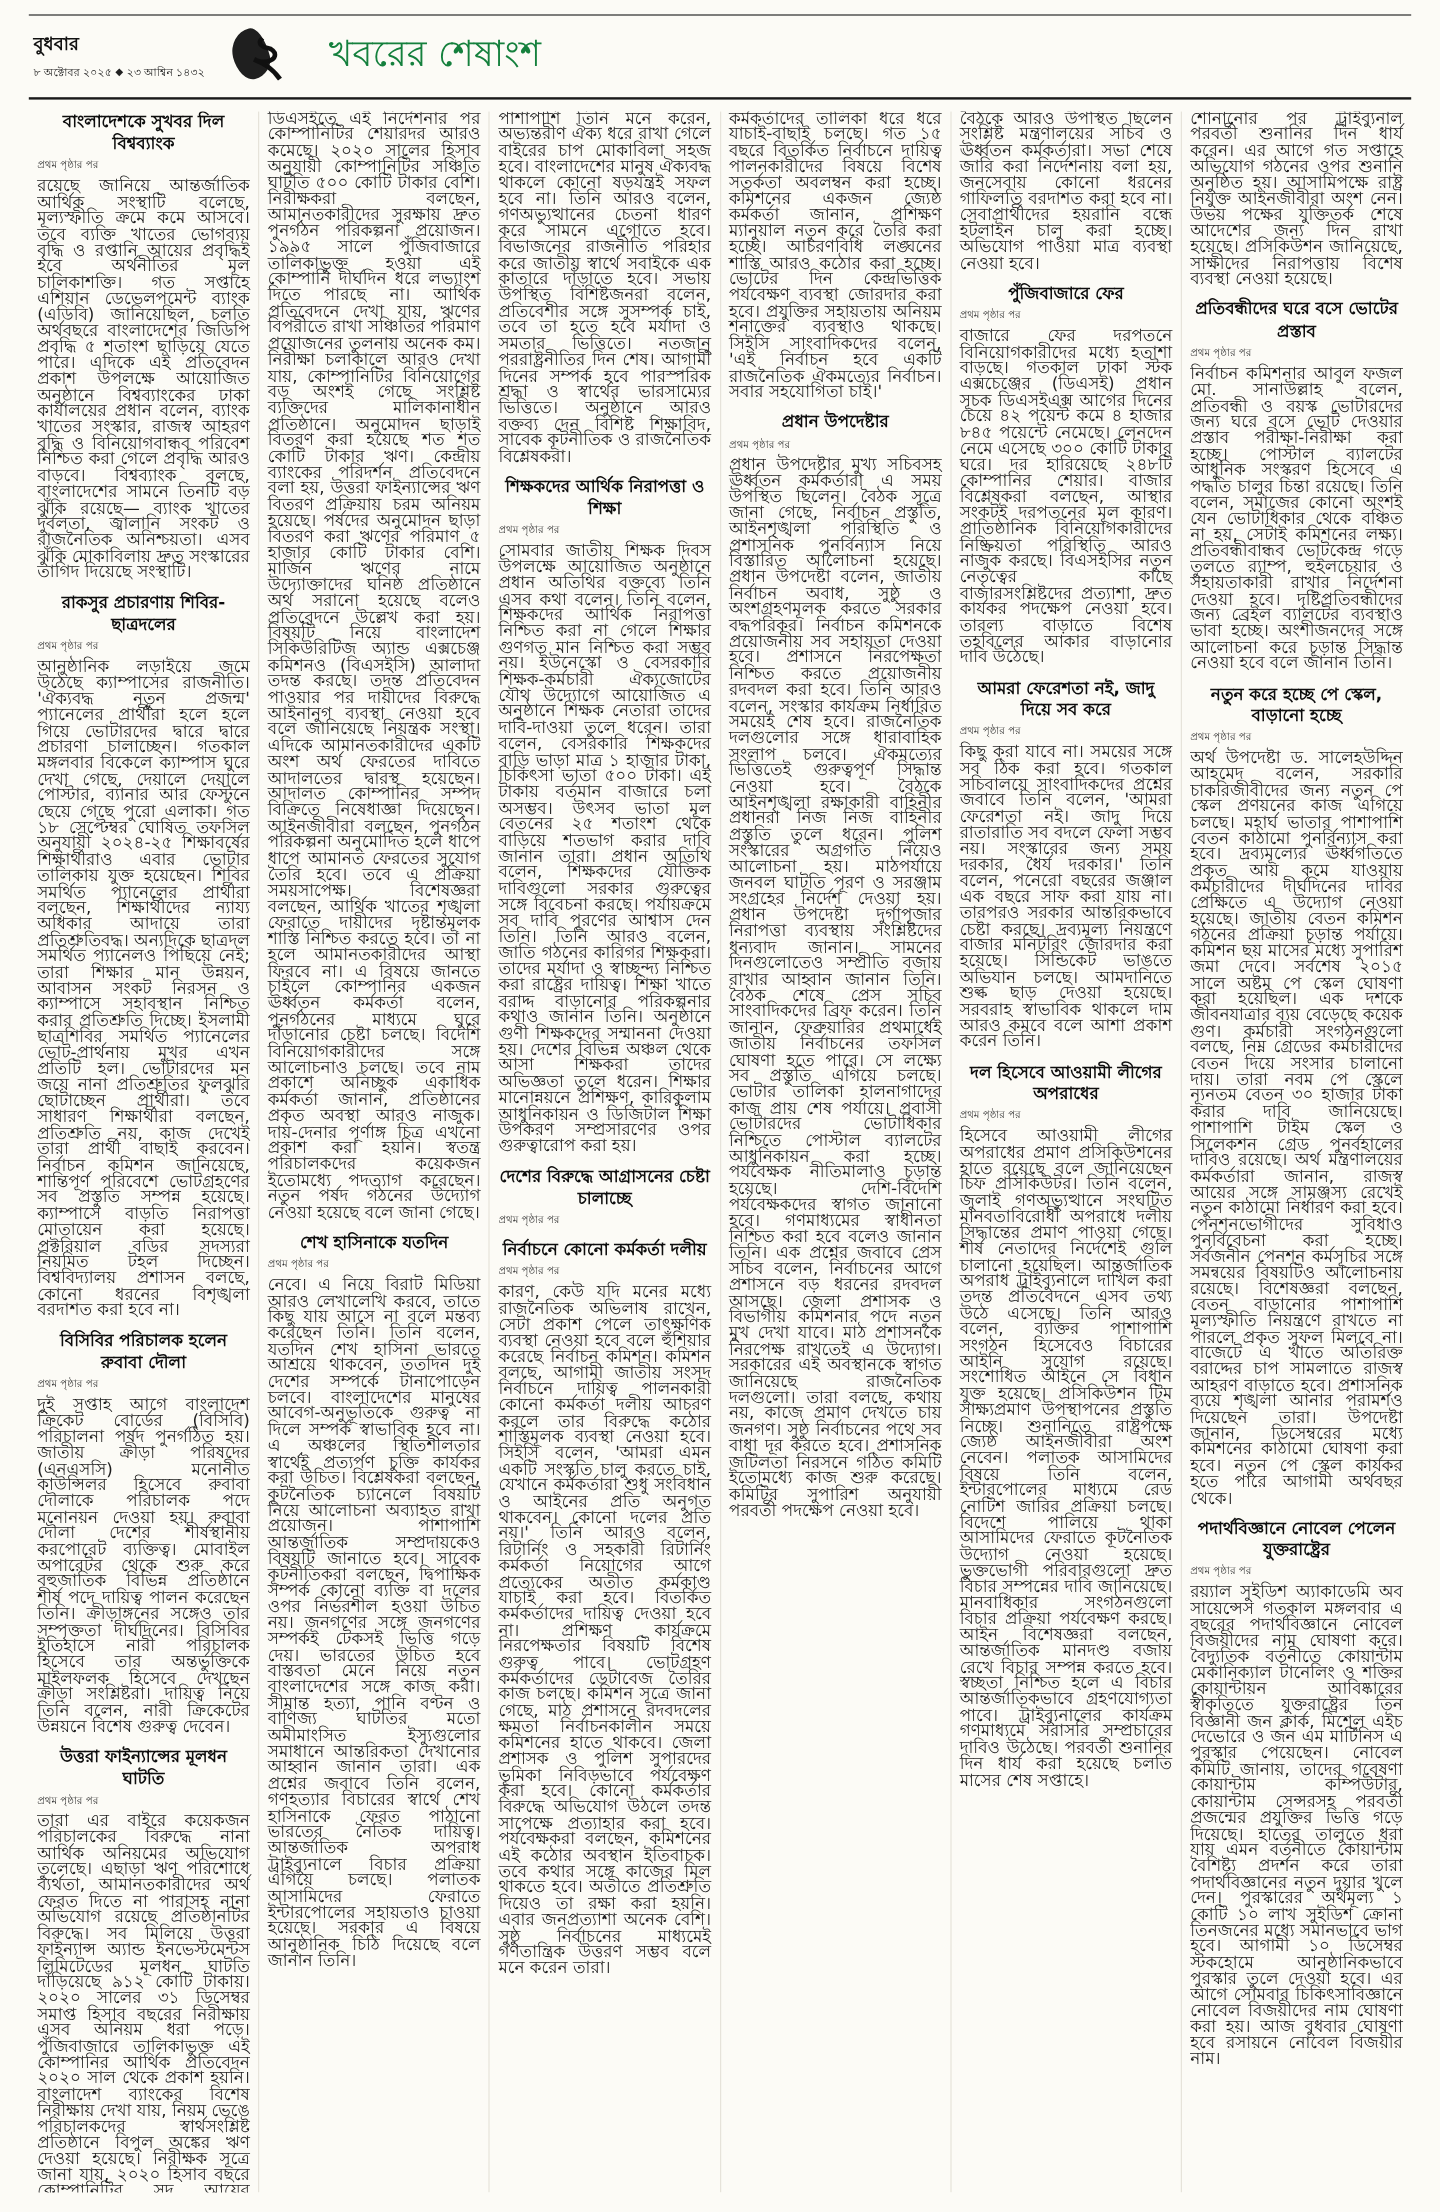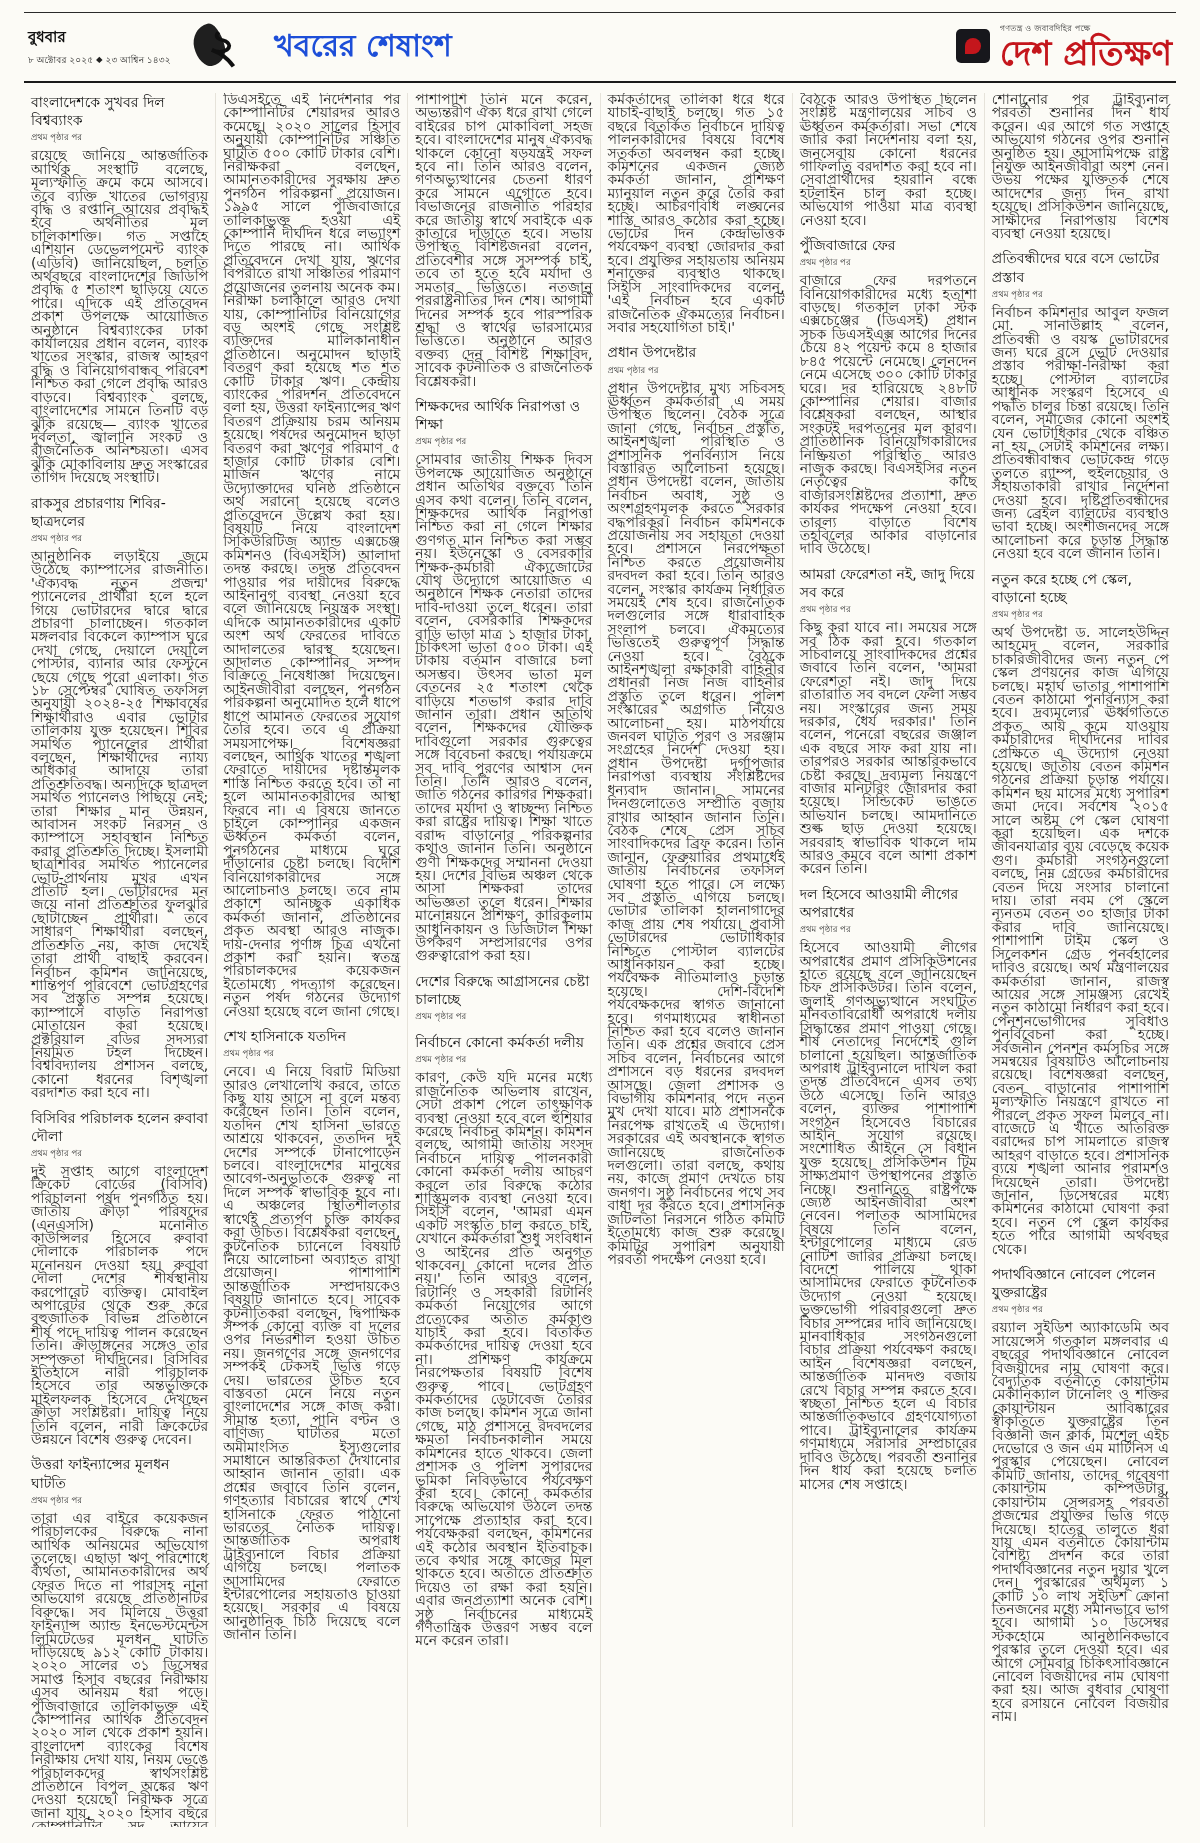--- a/index.html
+++ b/index.html
@@ -29,42 +29,42 @@
     position:absolute; left:0; top:4px; width:30px; height:42px;
     background:#1f1f1f;
     border-radius:62% 38% 55% 45% / 48% 62% 38% 52%;
     transform:rotate(-14deg);
   }
   .page-num {
     position:relative; z-index:2;
     font-size:46px; font-weight:bold; line-height:1; color:#101010;
     margin-left:14px;
   }
-  .section-title { font-size:30px; font-weight:bold; color:#1d4ed8; line-height:1; white-space:nowrap; }
+  .section-title { font-size:30px; font-weight:normal; color:#15803d; line-height:1; white-space:nowrap; }
   .mh-right { margin-left:auto; display:flex; align-items:center; gap:10px; }
   .logo-mark {
     width:34px; height:34px; background:#17171c; border-radius:5px;
     position:relative; flex:0 0 auto;
   }
   .logo-mark::after {
     content:""; position:absolute; left:9px; top:9px; width:16px; height:16px;
     background:#c4161c; border-radius:50% 50% 50% 0;
   }
   .logo-text { display:flex; flex-direction:column; align-items:flex-start; }
   .tagline { font-size:8px; color:#333; margin-bottom:1px; letter-spacing:.3px; }
   .paper-name { color:#c4161c; font-size:34px; font-weight:bold; line-height:1.02; white-space:nowrap; }
 
   
   .columns { display:flex; flex:1 1 auto; padding-top:10px; overflow:hidden; }
   .col { flex:1 1 0; padding:0 7px; overflow:hidden; }
   .col + .col { border-left:1px solid #e6e3da; }
 
   .article { margin-bottom:7px; }
   .headline {
-    font-size:14px; font-weight:normal; text-align:left;
+    font-size:14px; font-weight:bold; text-align:center;
     line-height:1.3; color:#0d0d0d; margin:9px 0 2px;
   }
   .article:first-child .headline { margin-top:0; }
   .kicker { font-size:8.5px; text-align:left; color:#333; margin-bottom:4px; }
   .body {
     font-size:14px; line-height:13.4px; text-align:justify; color:#1d1d1d;
     word-break:break-word;
   }
 </style>
 </head>
@@ -75,27 +75,20 @@
   <header class="masthead">
     <div class="mh-left">
       <div class="weekday">বুধবার</div>
       <div class="dateline">৮ অক্টোবর ২০২৫ ◆ ২৩ আশ্বিন ১৪৩২</div>
     </div>
     <div class="mh-page">
       <span class="ornament"></span>
       <span class="page-num">২</span>
     </div>
     <h1 class="section-title">খবরের শেষাংশ</h1>
-    <div class="mh-right">
-      <div class="logo-mark"></div>
-      <div class="logo-text">
-        <div class="tagline">গণতন্ত্র ও জবাবদিহির পক্ষে</div>
-        <div class="paper-name">দেশ প্রতিক্ষণ</div>
-      </div>
-    </div>
   </header>
 
   <main class="columns">
 
     <section class="col">
       <article class="article">
         <h2 class="headline">বাংলাদেশকে সুখবর দিল বিশ্বব্যাংক</h2>
         <div class="kicker">প্রথম পৃষ্ঠার পর</div>
         <p class="body">রয়েছে জানিয়ে আন্তর্জাতিক আর্থিক সংস্থাটি বলেছে, মূল্যস্ফীতি ক্রমে কমে আসবে। তবে ব্যক্তি খাতের ভোগব্যয় বৃদ্ধি ও রপ্তানি আয়ের প্রবৃদ্ধিই হবে অর্থনীতির মূল চালিকাশক্তি। গত সপ্তাহে এশিয়ান ডেভেলপমেন্ট ব্যাংক (এডিবি) জানিয়েছিল, চলতি অর্থবছরে বাংলাদেশের জিডিপি প্রবৃদ্ধি ৫ শতাংশ ছাড়িয়ে যেতে পারে। এদিকে এই প্রতিবেদন প্রকাশ উপলক্ষে আয়োজিত অনুষ্ঠানে বিশ্বব্যাংকের ঢাকা কার্যালয়ের প্রধান বলেন, ব্যাংক খাতের সংস্কার, রাজস্ব আহরণ বৃদ্ধি ও বিনিয়োগবান্ধব পরিবেশ নিশ্চিত করা গেলে প্রবৃদ্ধি আরও বাড়বে। বিশ্বব্যাংক বলছে, বাংলাদেশের সামনে তিনটি বড় ঝুঁকি রয়েছে— ব্যাংক খাতের দুর্বলতা, জ্বালানি সংকট ও রাজনৈতিক অনিশ্চয়তা। এসব ঝুঁকি মোকাবিলায় দ্রুত সংস্কারের তাগিদ দিয়েছে সংস্থাটি।</p>
       </article>

